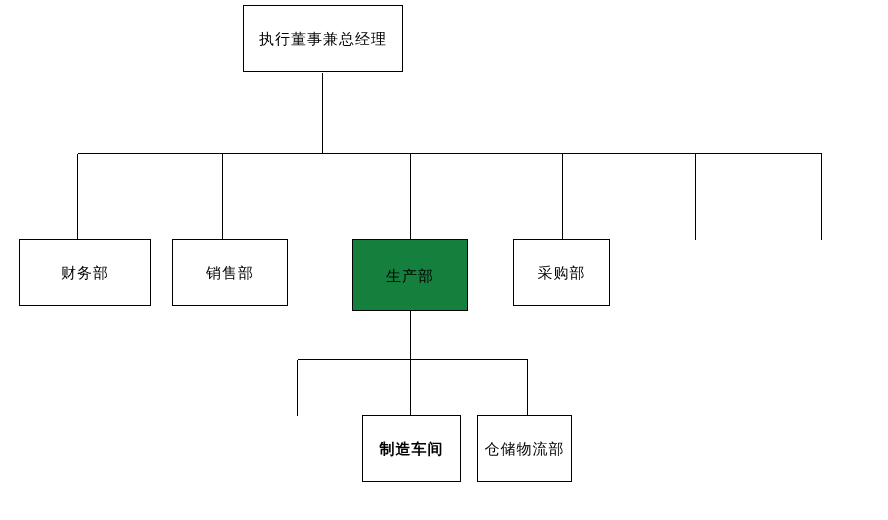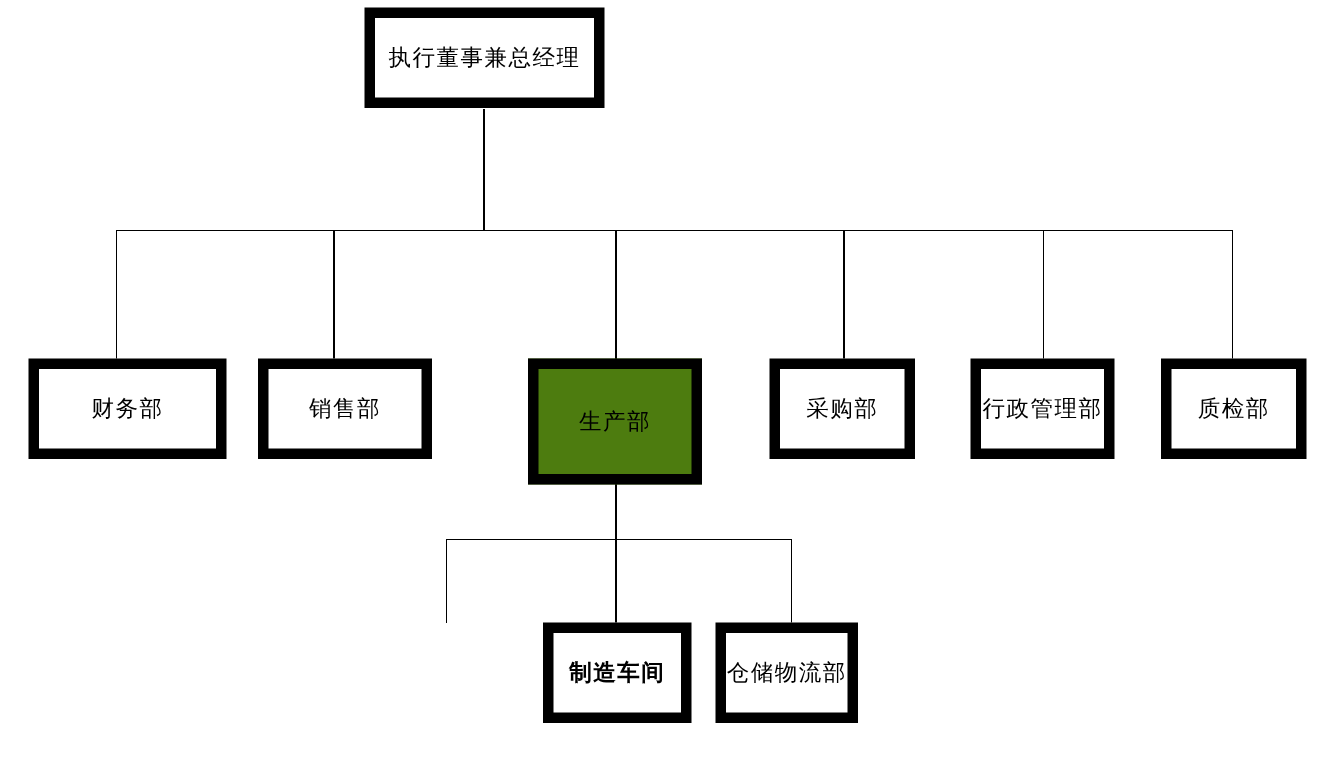--- a/index.html
+++ b/index.html
@@ -18,21 +18,21 @@
   .connector-svg {
     position: absolute;
     left: 0;
     top: 0;
     width: 888px;
     height: 520px;
   }
   .node {
     position: absolute;
     box-sizing: border-box;
-    border: 7px solid #1d4ed8;
+    border: 1px solid #1d4ed8;
     background: #ffffff;
     display: flex;
     align-items: center;
     justify-content: center;
     font-size: 15px;
     line-height: 1;
     color: #000000;
     letter-spacing: 1px;
     white-space: nowrap;
     text-align: center;
@@ -54,19 +54,17 @@
       <line x1="410.5" y1="306.5" x2="410.5" y2="359.5" stroke="#000000" stroke-width="1" shape-rendering="crispEdges"></line>
       <line x1="297.5" y1="359.5" x2="527.5" y2="359.5" stroke="#000000" stroke-width="1" shape-rendering="crispEdges"></line>
       <line x1="297.5" y1="359.5" x2="297.5" y2="415.5" stroke="#000000" stroke-width="1" shape-rendering="crispEdges"></line>
       <line x1="410.5" y1="359.5" x2="410.5" y2="415.5" stroke="#000000" stroke-width="1" shape-rendering="crispEdges"></line>
       <line x1="527.5" y1="359.5" x2="527.5" y2="415.5" stroke="#000000" stroke-width="1" shape-rendering="crispEdges"></line>
     </svg>
 
 <div class="node" style="left: 243px; top: 5px; width: 160px; height: 67px; border-color: rgb(0, 0, 0); background: rgb(255, 255, 255); color: rgb(0, 0, 0);">执行董事兼总经理</div>
     <div class="node" style="left: 19px; top: 239px; width: 132px; height: 67px; border-color: rgb(0, 0, 0); background: rgb(255, 255, 255); color: rgb(0, 0, 0);">财务部</div>
     <div class="node" style="left: 172px; top: 239px; width: 116px; height: 67px; border-color: rgb(0, 0, 0); background: rgb(255, 255, 255); color: rgb(0, 0, 0);">销售部</div>
-    <div class="node" style="left: 352px; top: 239px; width: 116px; height: 84px; border-color: rgb(0, 0, 0); background: #4d7c0f; color: rgb(0, 0, 0);">生产部</div>
+    <div class="node" style="left: 352px; top: 239px; width: 116px; height: 72px; border-color: rgb(0, 0, 0); background: #15803d; color: rgb(0, 0, 0);">生产部</div>
     <div class="node" style="left: 513px; top: 239px; width: 97px; height: 67px; border-color: rgb(0, 0, 0); background: rgb(255, 255, 255); color: rgb(0, 0, 0);">采购部</div>
-    <div class="node" style="left: 647px; top: 239px; width: 96px; height: 67px; border-color: rgb(0, 0, 0); background: rgb(255, 255, 255); color: rgb(0, 0, 0);">行政管理部</div>
-    <div class="node" style="left: 774px; top: 239px; width: 97px; height: 67px; border-color: rgb(0, 0, 0); background: rgb(255, 255, 255); color: rgb(0, 0, 0);">质检部</div>
     <div class="node" style="left: 362px; top: 415px; width: 99px; height: 67px; border-color: rgb(0, 0, 0); background: rgb(255, 255, 255); color: rgb(0, 0, 0); font-weight: bold;">制造车间</div>
     <div class="node" style="left: 477px; top: 415px; width: 95px; height: 67px; border-color: rgb(0, 0, 0); background: rgb(255, 255, 255); color: rgb(0, 0, 0);">仓储物流部</div>
   </div>
 
 </body></html>

